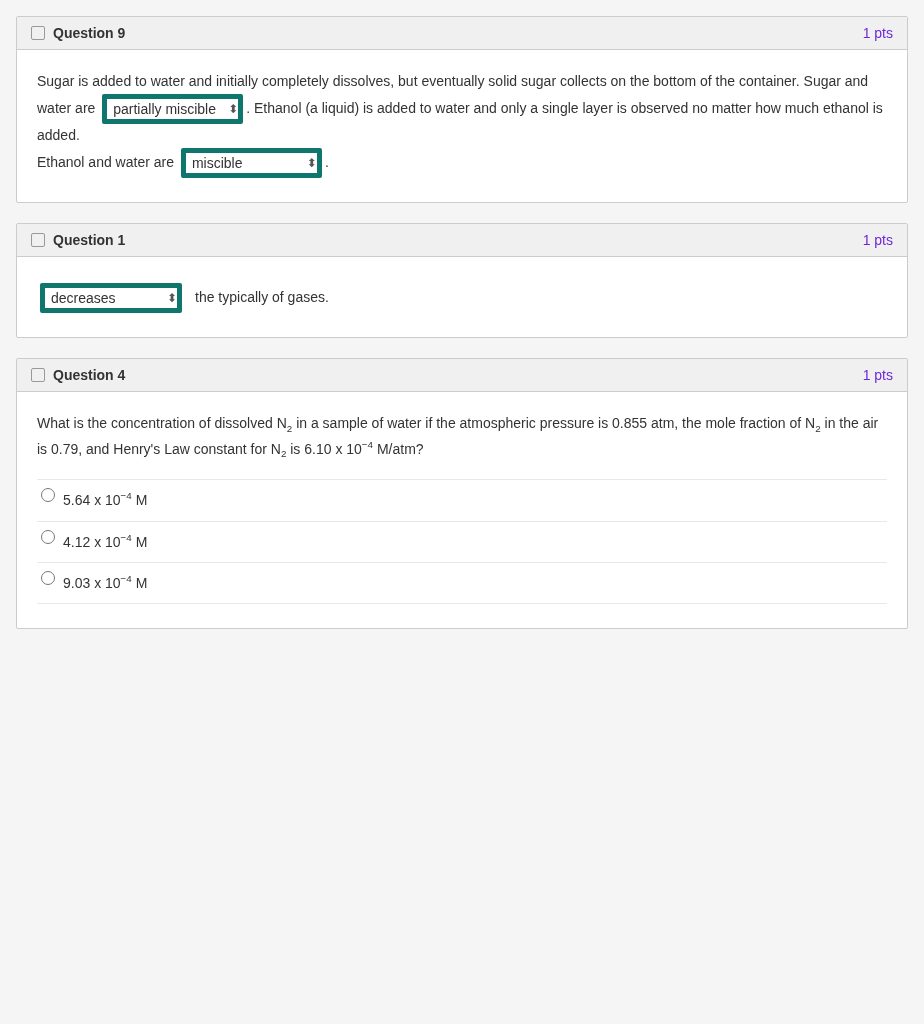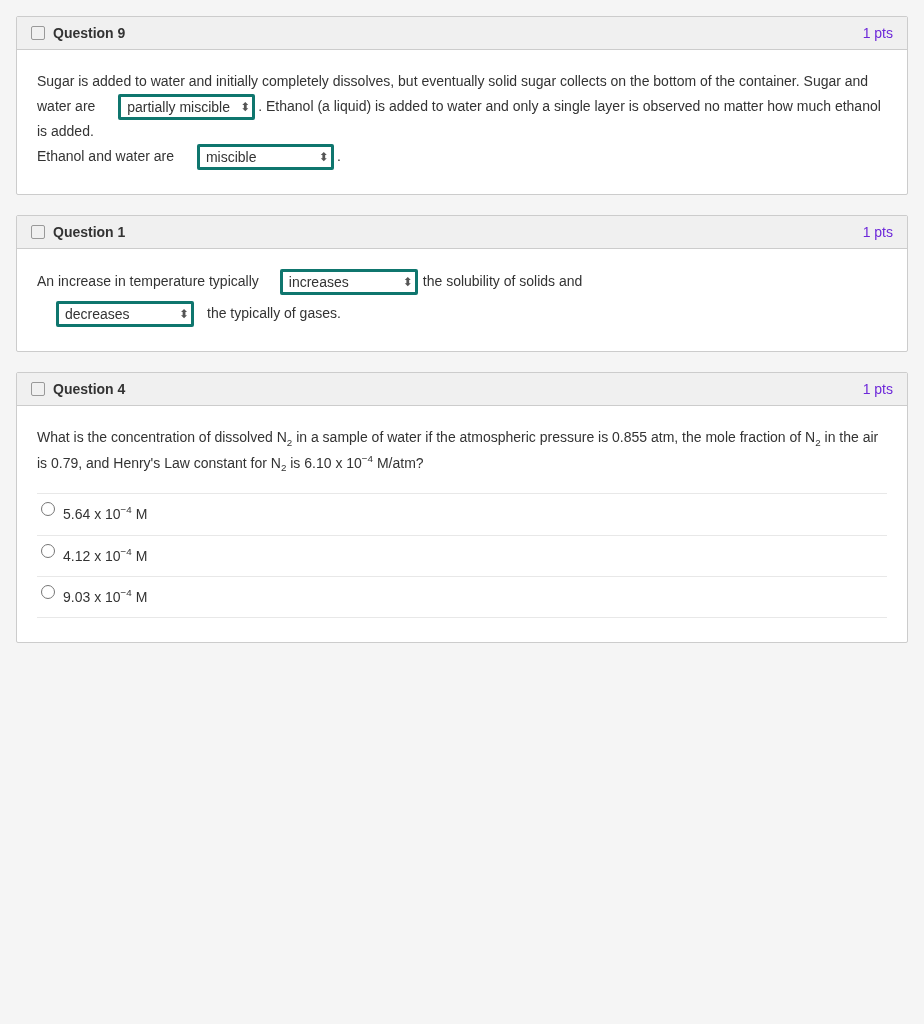--- a/index.html
+++ b/index.html
@@ -61,29 +61,28 @@
     .inline-select {
       display: inline-block;
       vertical-align: middle;
       position: relative;
       margin: 0 3px;
     }
 
     .inline-select select {
       appearance: none;
       -webkit-appearance: none;
-      border: 3px solid #0f766e;
+      border: 5px solid #0f766e;
       background: #fff;
       padding: 2px 22px 2px 6px;
       font-size: 14px;
       border-radius: 2px;
       cursor: pointer;
       color: #333;
       min-width: 80px;
-      margin-left: 16px;
     }
 
     .inline-select::after {
       content: "⬍";
       position: absolute;
       right: 5px;
       top: 50%;
       transform: translateY(-50%);
       pointer-events: none;
       font-size: 12px;
@@ -138,25 +137,20 @@
 
 <div class="question-block">
   <div class="question-header">
     <div class="question-header-left">
       <span class="question-flag-icon"></span>
       <span class="question-title">Question 1</span>
     </div>
     <span class="question-pts">1 pts</span>
   </div>
   <div class="question-body">
-    <div style="display:flex; flex-wrap:wrap; align-items:center; gap:2px;">
-      <span class="q-body-text">An increase in temperature typically</span>
-      <div class="inline-select"><select><option>increases</option><option>decreases</option><option>does not change</option></select></div>
-      <span class="q-body-text">the solubility of solids and</span>
-    </div>
     <div style="display:flex; flex-wrap:wrap; align-items:center; gap:10px; margin-top:6px;">
       <div class="inline-select"><select><option>decreases</option><option>increases</option><option>does not change</option></select></div>
       <span class="q-body-text">the typically of gases.</span>
     </div>
   </div>
 </div>
 
 <div class="question-block">
   <div class="question-header">
     <div class="question-header-left">

